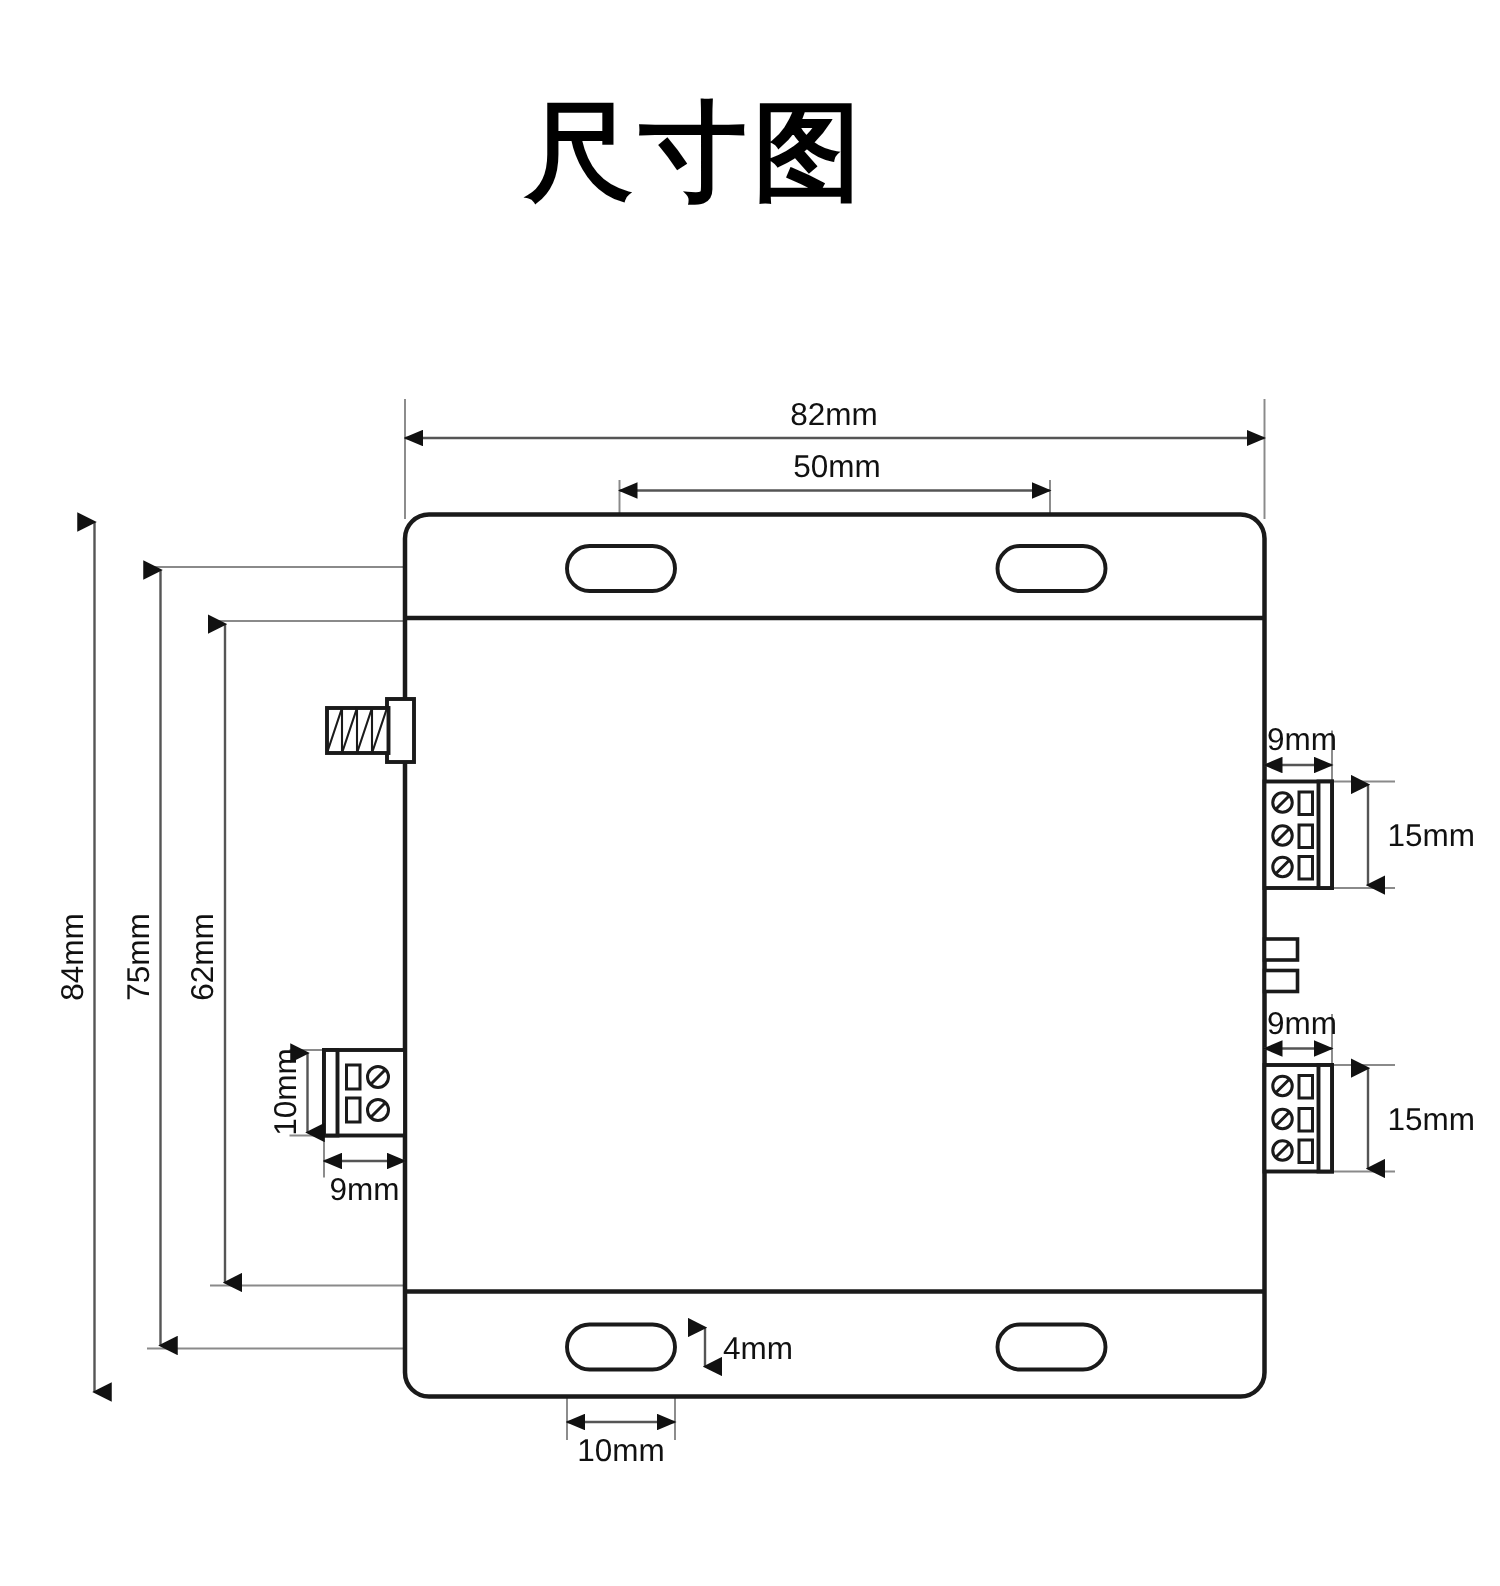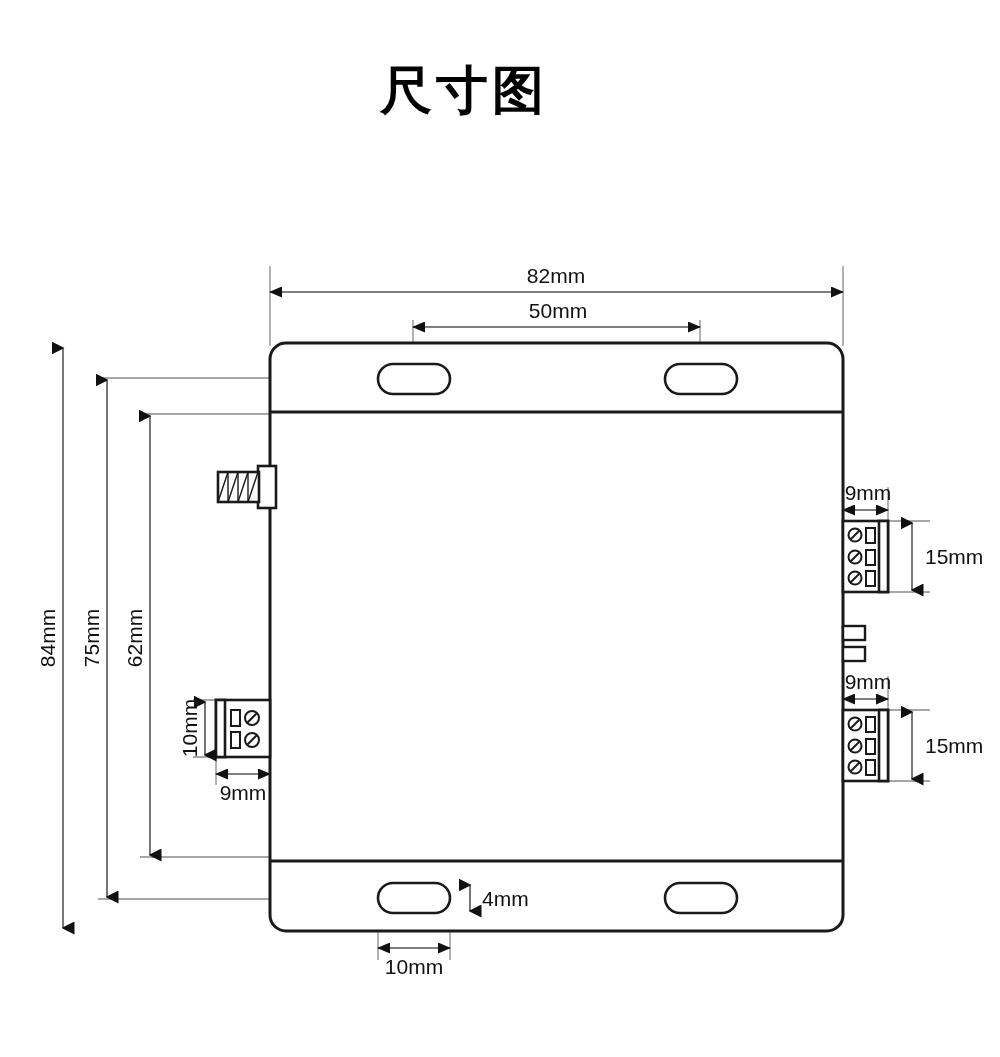--- a/index.html
+++ b/index.html
@@ -13,21 +13,21 @@
     position: relative;
     font-family: "Liberation Sans", sans-serif;
     overflow: hidden;
   }
   #page-title {
     position: absolute;
     top: 62px;
     left: 0;
     width: 928px;
     text-align: center;
-    font-size: 52px;
+    font-size: 72px;
     font-weight: bold;
     color: #000000;
     letter-spacing: 4px;
     line-height: 1.1;
     font-family: "DejaVu Sans", "Liberation Sans", sans-serif;
   }
   #drawing-wrap {
     position: absolute;
     top: 0;
     left: 0;

